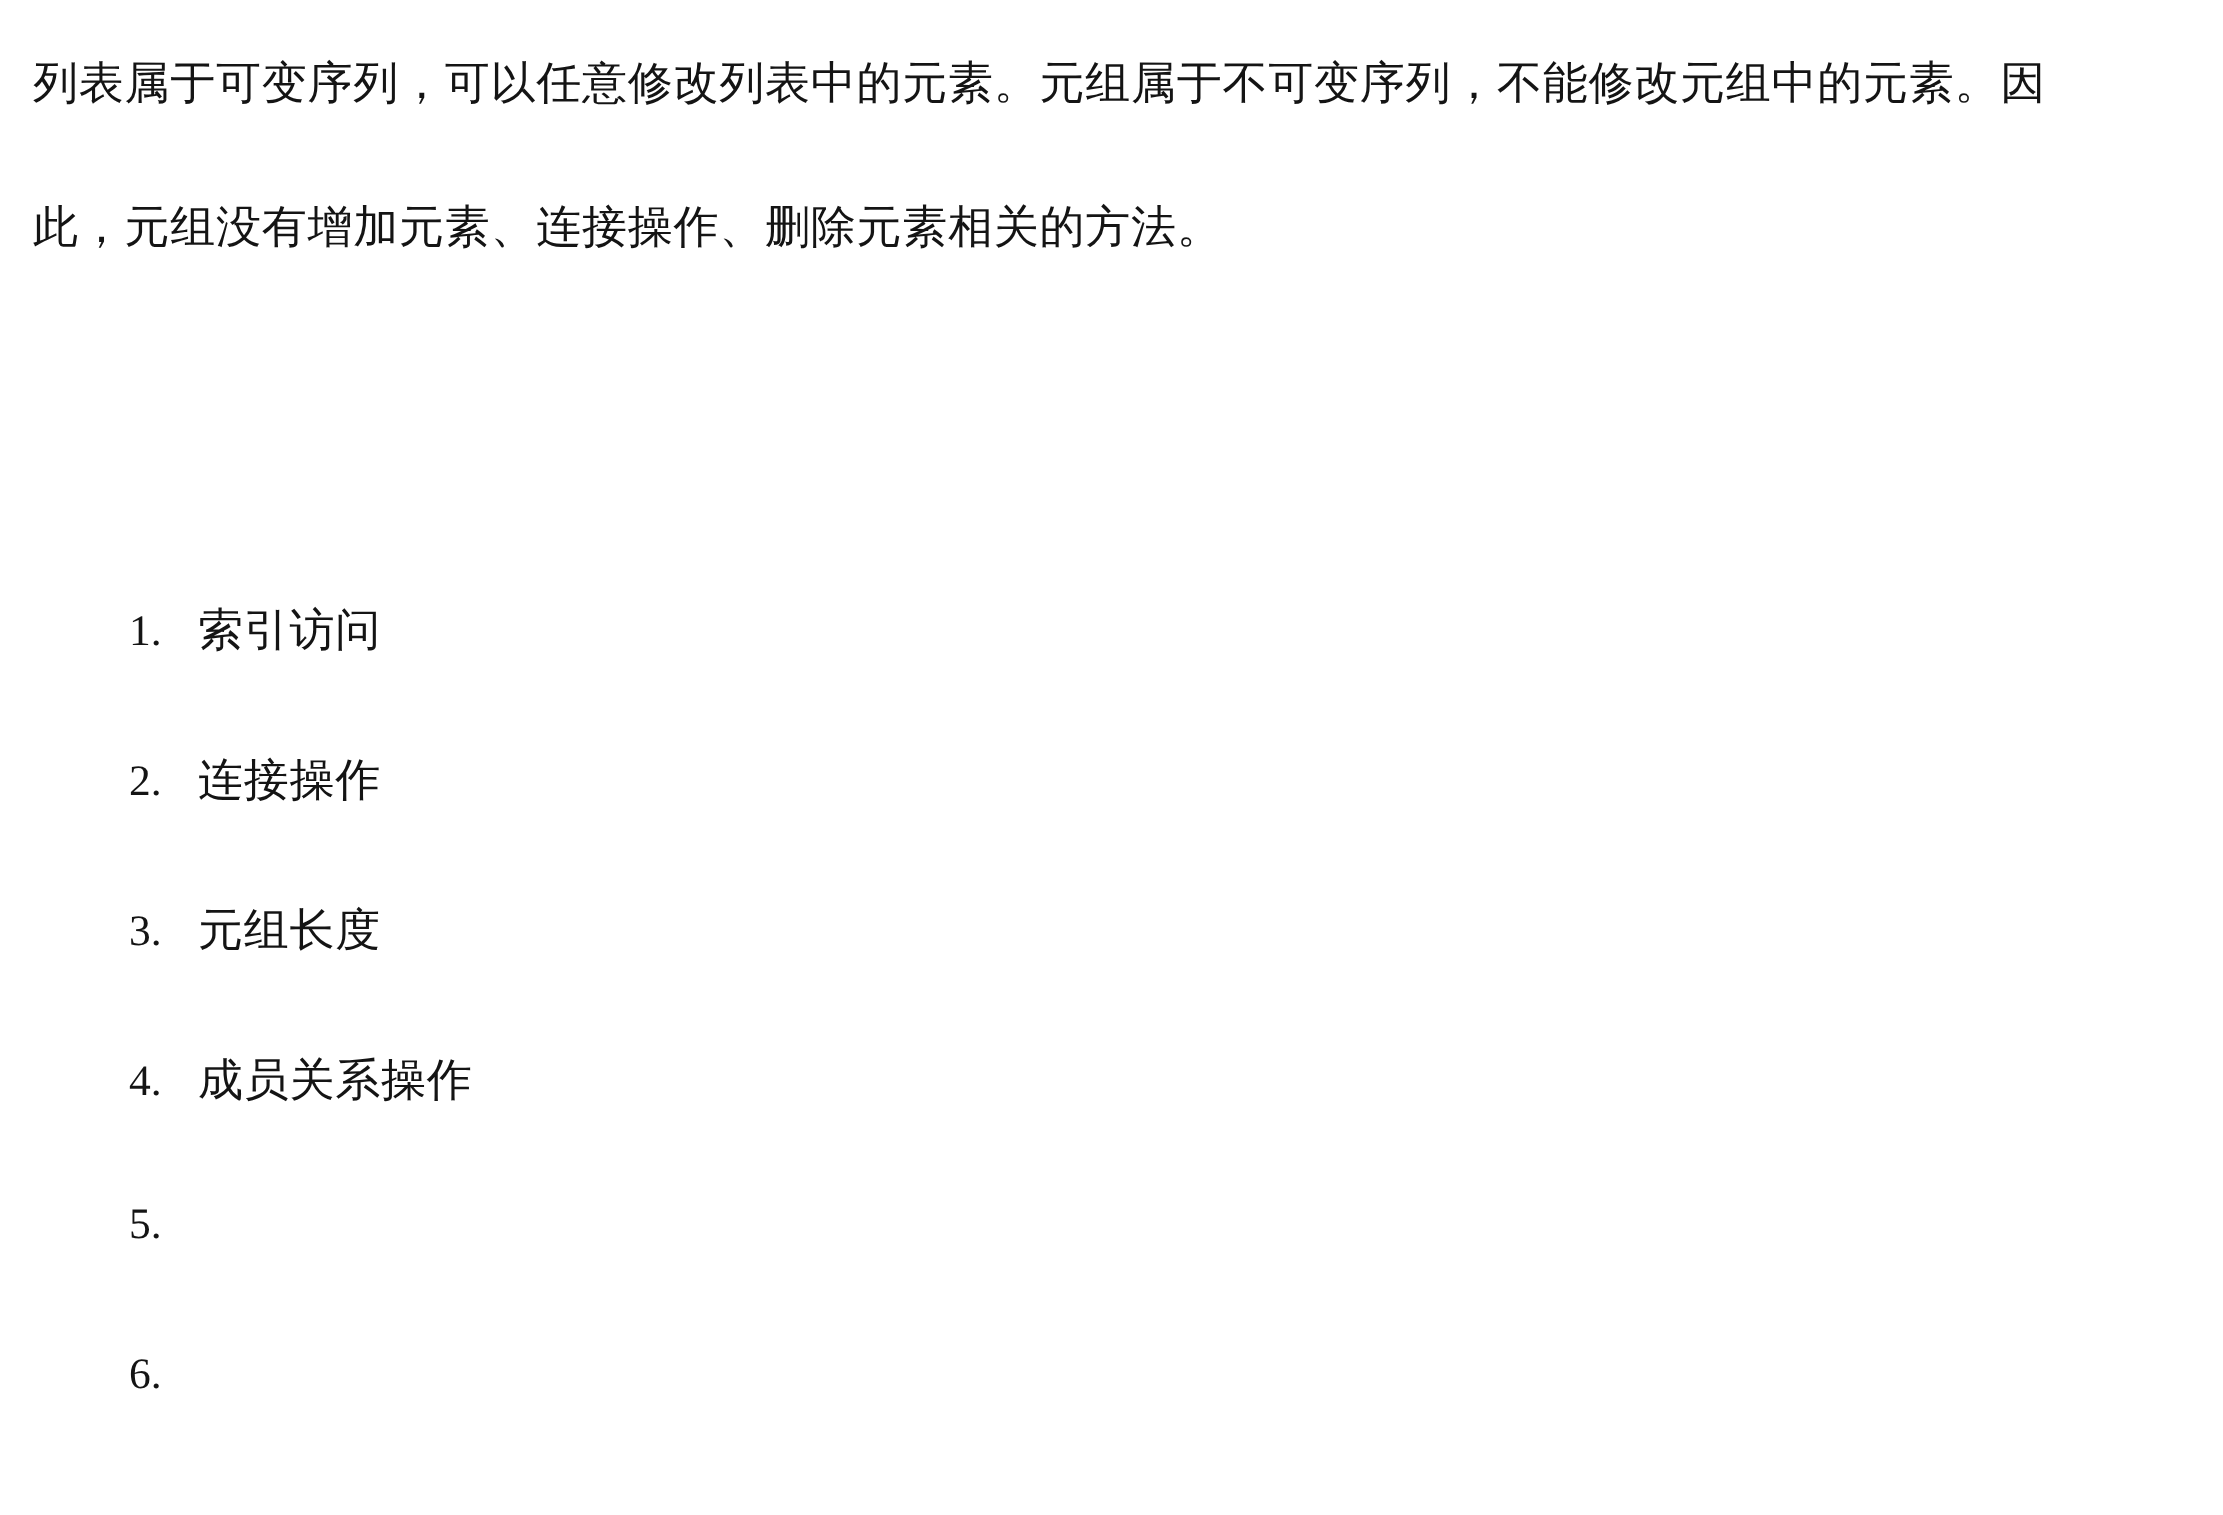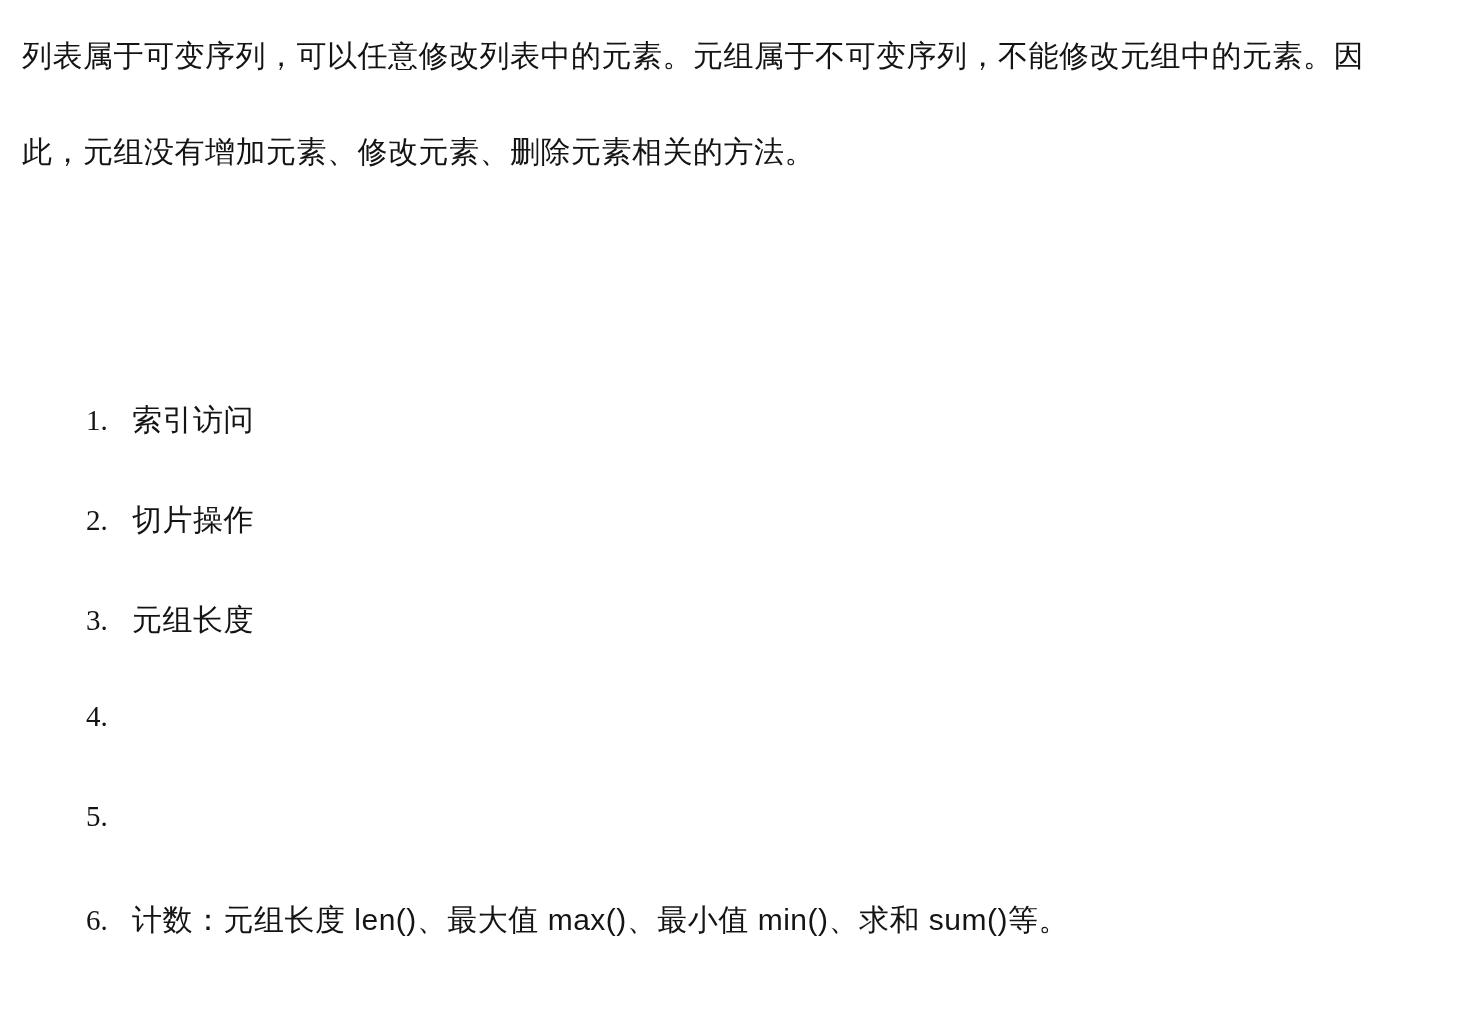--- a/index.html
+++ b/index.html
@@ -67,41 +67,41 @@
     letter-spacing: 0.5px;
     text-align: right;
   }
 </style>
 </head>
 <body>
 
 <div class="page">
 
   <div class="body-text">
-    <p class="para">列表属于可变序列，可以任意修改列表中的元素。元组属于不可变序列，不能修改元组中的元素。因此，元组没有增加元素、修改元素、删除元素相关的方法。</p>
+    <p class="para">列表属于可变序列，可以任意修改列表中的元素。元组属于不可变序列，不能修改元组中的元素。因此，元组没有增加元素、连接操作、删除元素相关的方法。</p>
   </div>
 
   <ol class="list">
     <li>
       <span class="num">1.</span>
       <span class="txt">索引访问</span>
     </li>
     <li>
       <span class="num">2.</span>
-      <span class="txt">切片操作</span>
+      <span class="txt">连接操作</span>
     </li>
     <li>
       <span class="num">3.</span>
       <span class="txt">元组长度</span>
     </li>
     <li>
       <span class="num">4.</span>
+      <span class="txt">成员关系操作</span>
     </li>
     <li>
       <span class="num">5.</span>
     </li>
     <li>
       <span class="num">6.</span>
-      <span class="txt">计数：元组长度 len()、最大值 max()、最小值 min()、求和 sum()等。</span>
     </li>
   </ol>
 
 </div>
 
 </body></html>

